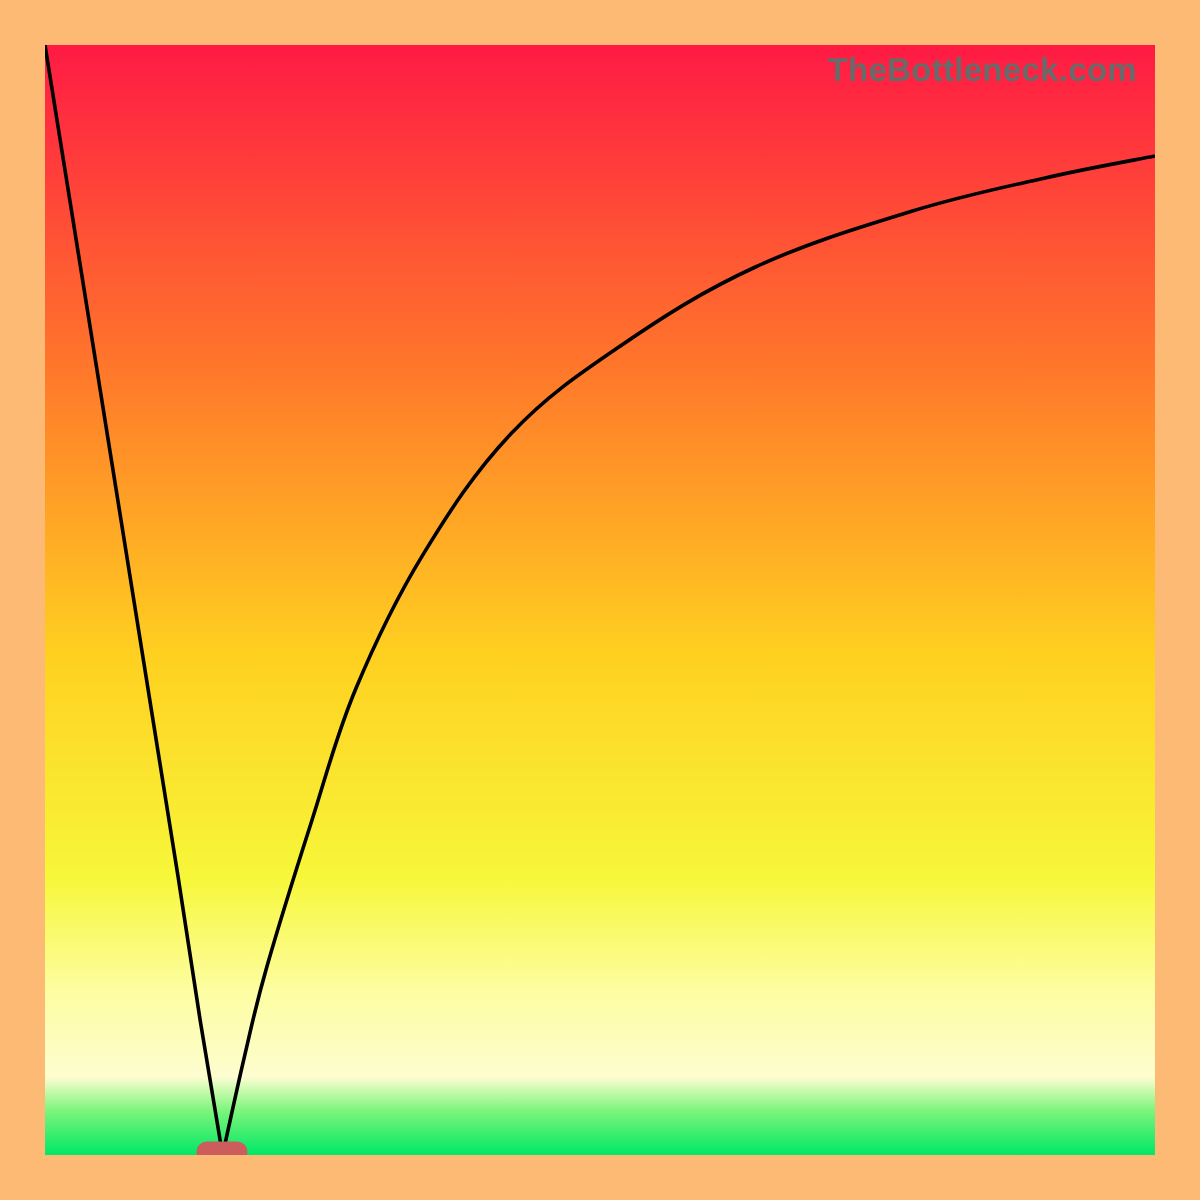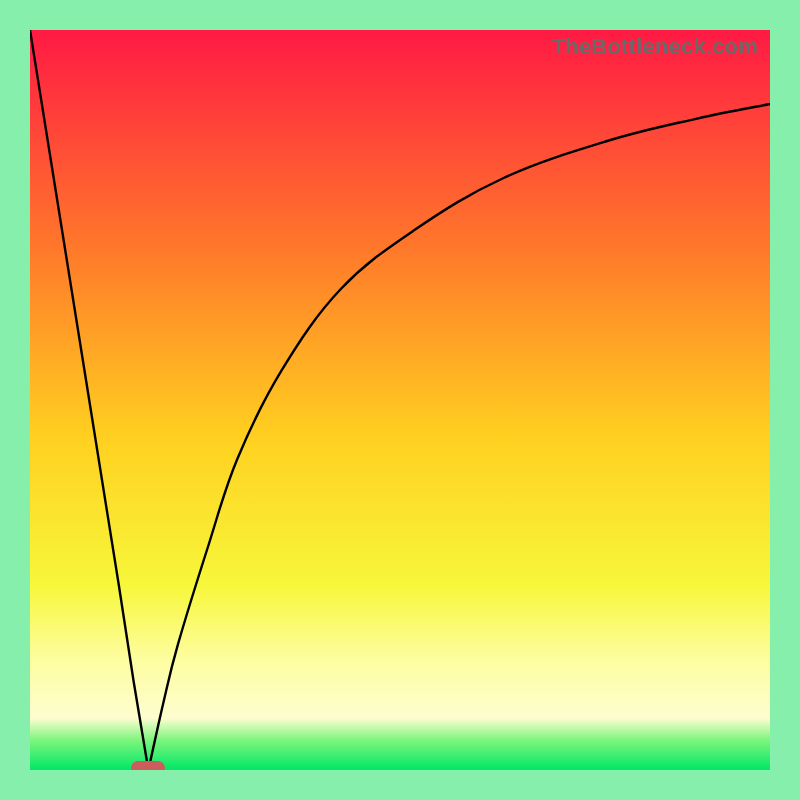--- a/index.html
+++ b/index.html
@@ -9,21 +9,21 @@
     height: 800px;
     background: #000;
     overflow: hidden;
   }
   .frame {
     position: absolute;
     left: 0;
     top: 0;
     width: 800px;
     height: 800px;
-    background: #86efac;
+    background: #fdba74;
   }
   .plot {
     position: absolute;
     left: 30px;
     top: 30px;
     width: 740px;
     height: 740px;
     overflow: hidden;
   }
   .gradient {

